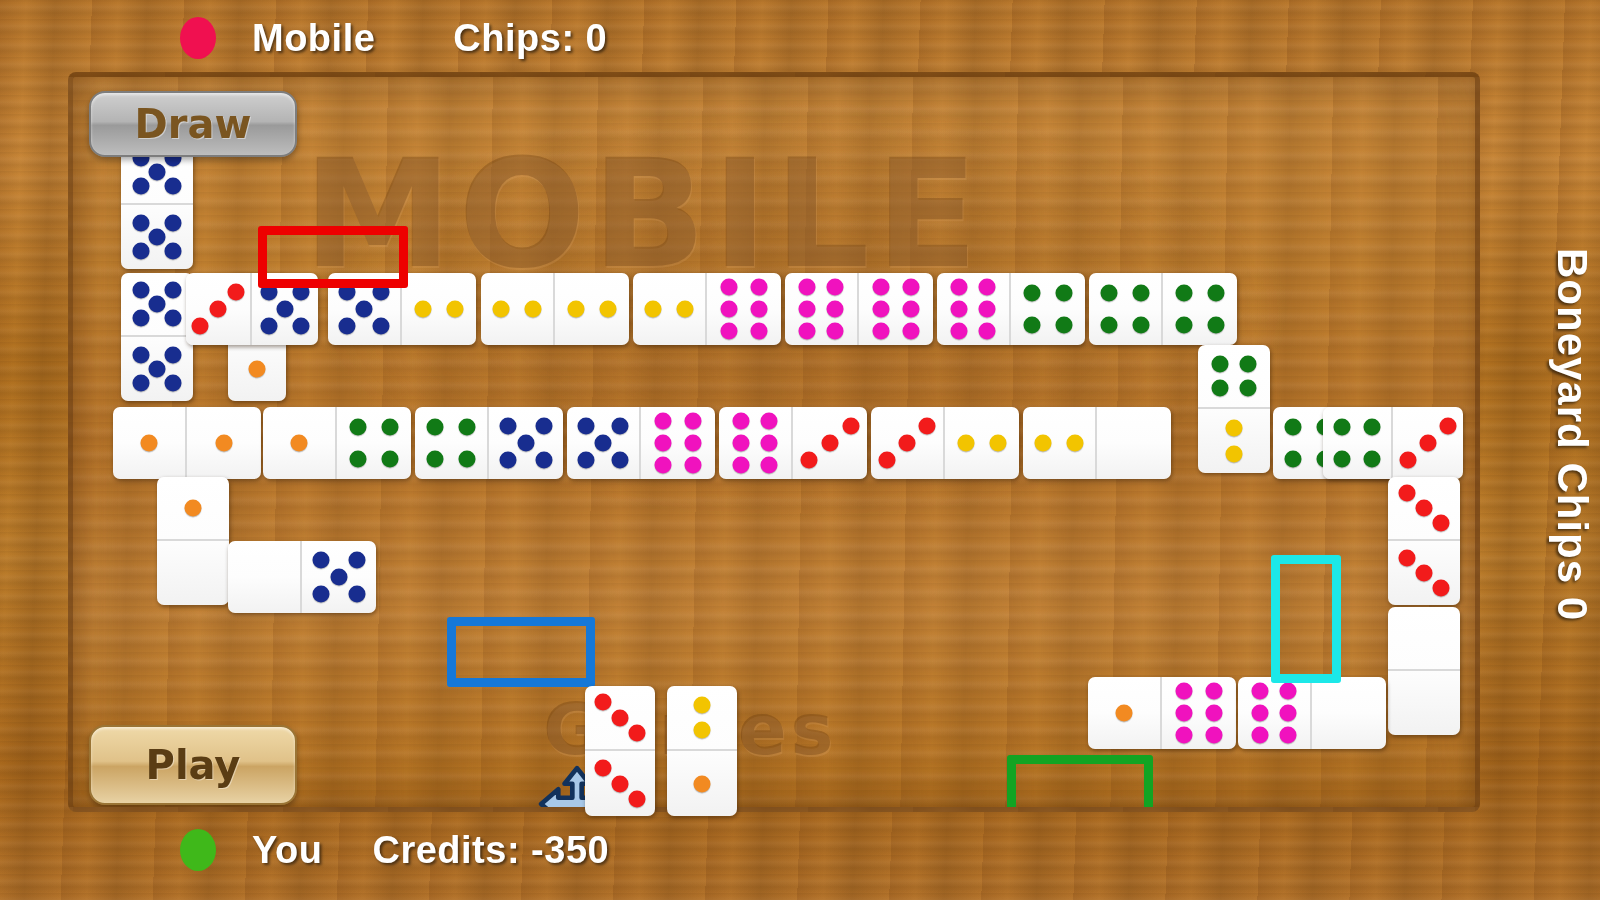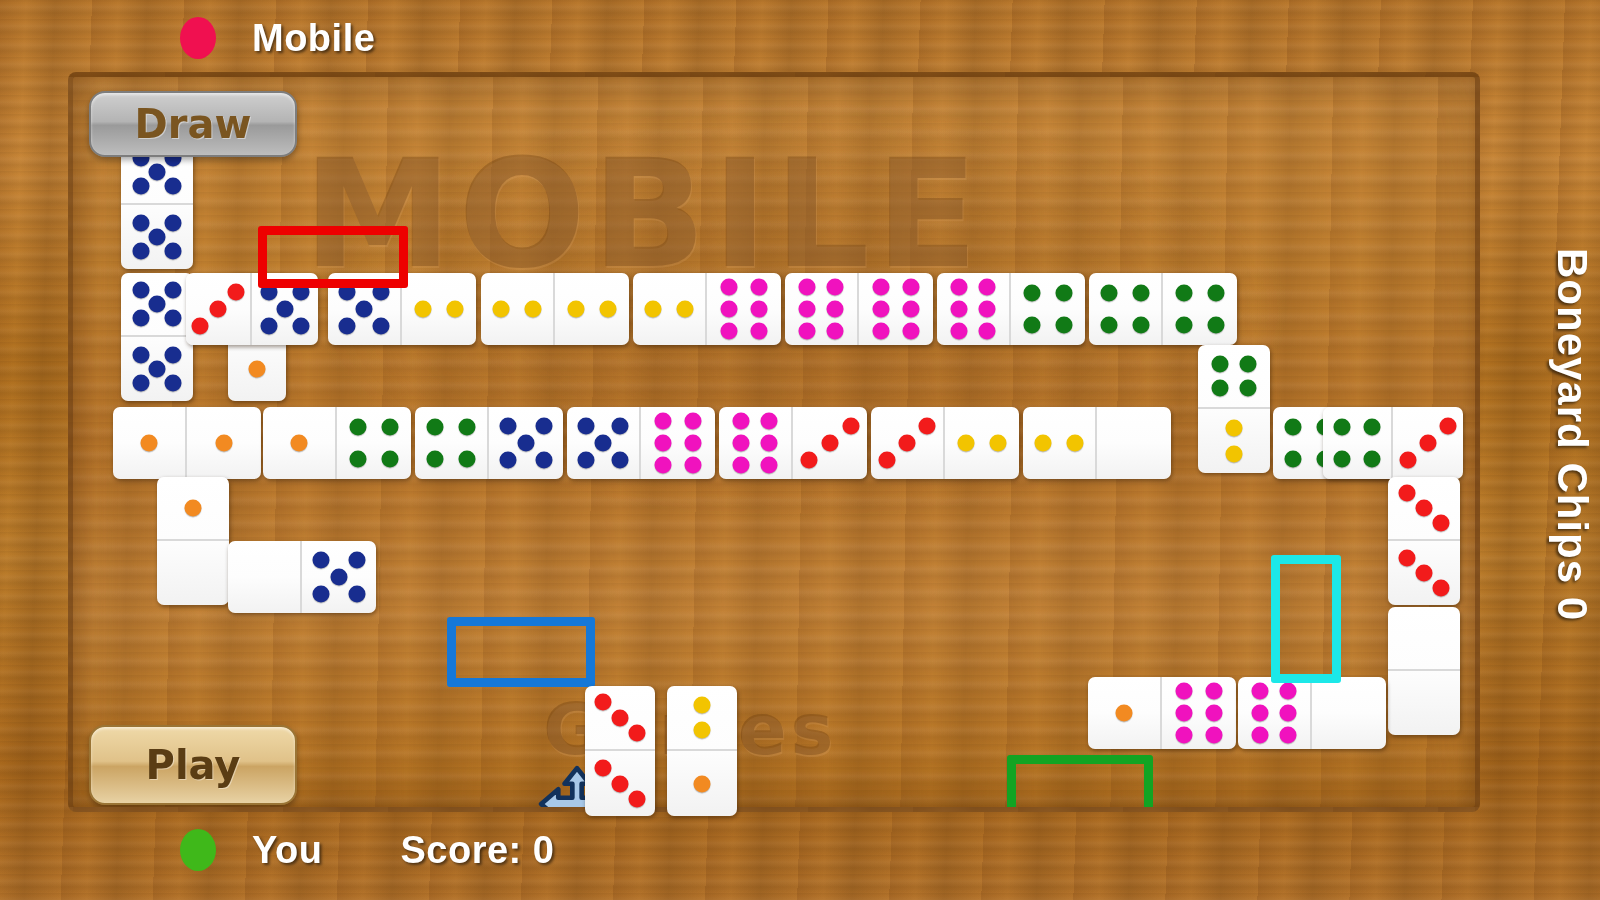--- a/index.html
+++ b/index.html
@@ -128,20 +128,21 @@
   
   #move-cursor { position:absolute; left:460px; top:688px; width:88px; height:78px; }
 </style>
 </head>
 <body>
 
 <div class="statusbar top">
   <div style="width:180px"></div>
   <span class="dot" id="top-dot" style="background: rgb(240, 16, 80);"></span>
   <span class="sb-name">Mobile</span>
+  <span class="sb-chips">Chips: 0</span>
 </div>
 
 <div id="board">
   <div id="watermark">MOBILE</div>
   <div id="watermark2">Games</div>
 
   <div id="dominoes-layer">
       <div class="dom v" style="left: 48px; top: 64px; width: 72px; height: 128px;">
         <div class="half">
           <div class="pip" style="left: 28%; top: 28%; background: rgb(24, 45, 143);"></div>
@@ -503,14 +504,14 @@
       </div>
     </div>
   </div>
 
 <div id="boneyard-label">Boneyard Chips 0</div>
 
 <div class="statusbar bottom">
   <div style="width:180px"></div>
   <span class="dot" id="bot-dot" style="background: rgb(63, 184, 26);"></span>
   <span class="sb-name">You</span>
-  <span class="sb-score">Score: 0</span>
+  <span class="sb-credits">Credits: -350</span>
 </div>
 
 </body></html>

